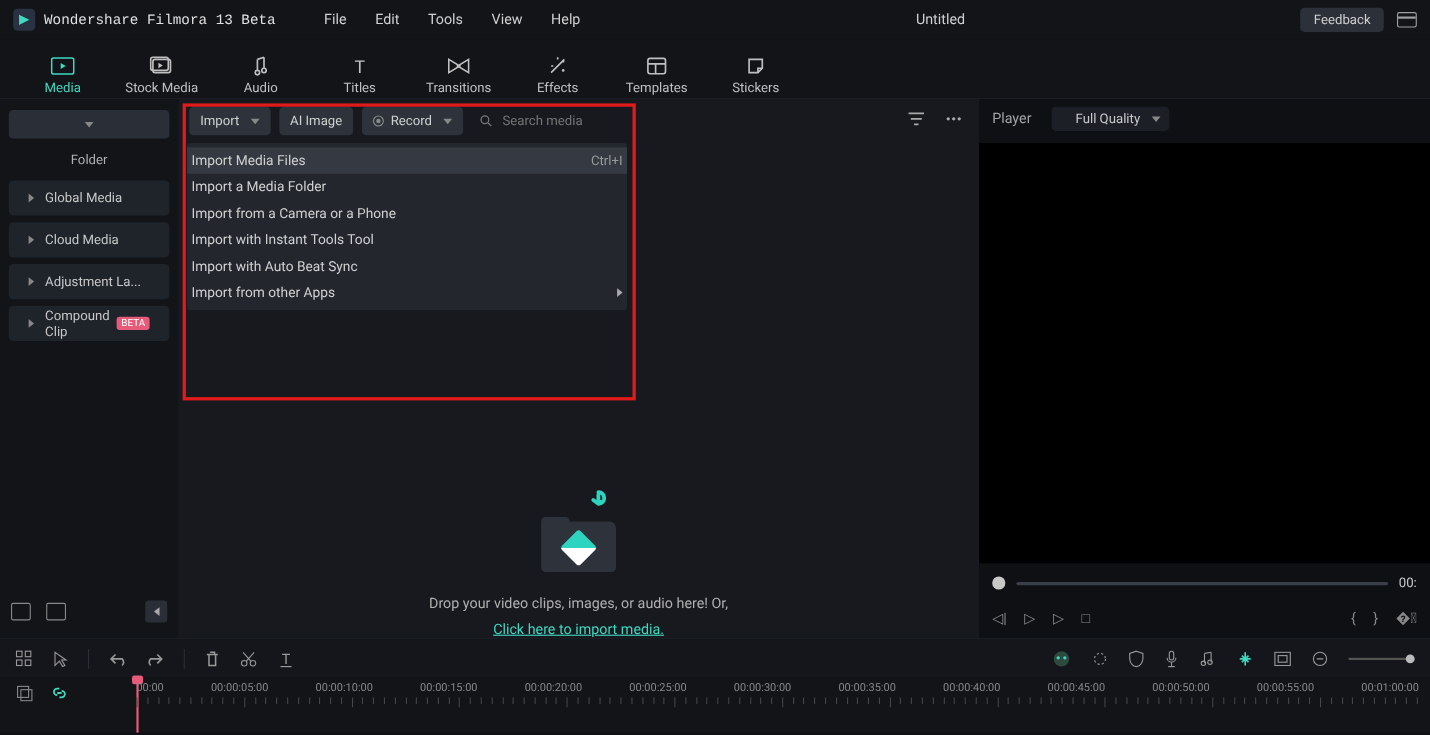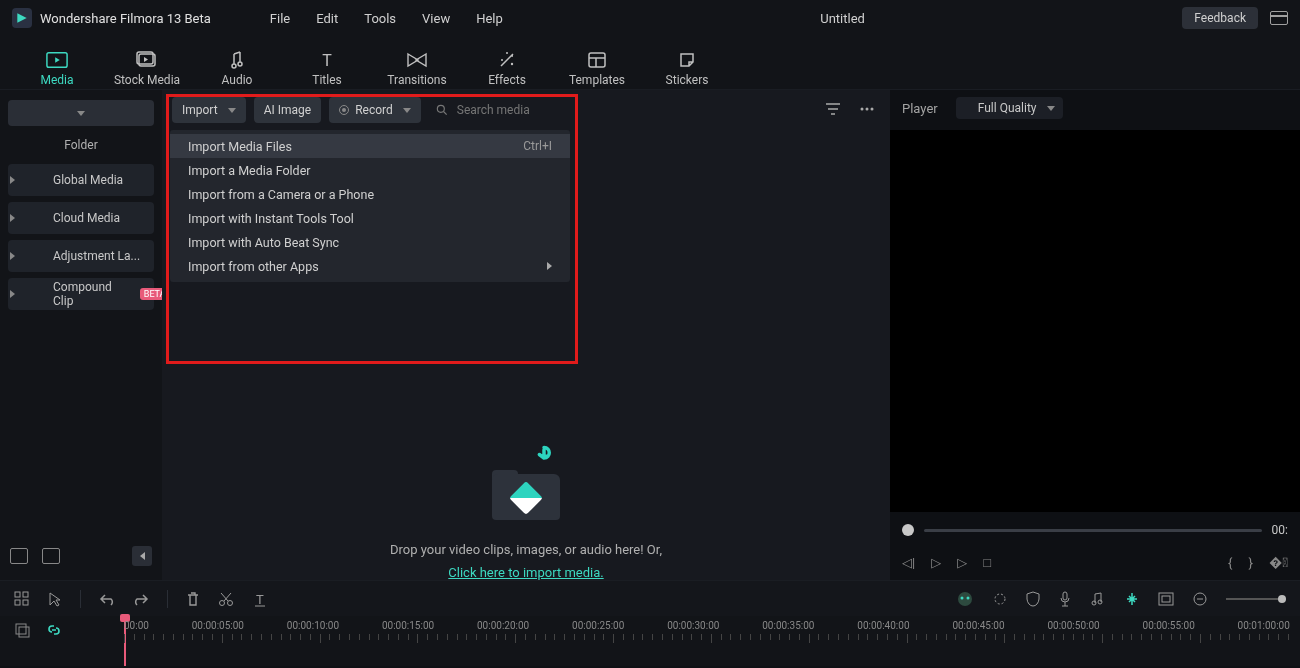--- a/index.html
+++ b/index.html
@@ -1,61 +1,61 @@
 <!DOCTYPE html>
 <html><head>
 <meta charset="utf-8">
 <style>
   * { margin: 0; padding: 0; box-sizing: border-box; font-family: -apple-system, BlinkMacSystemFont, "Segoe UI", Roboto, sans-serif; }
   body { background: #0f1115; color: #c8c8c8; width: 1300px; height: 668px; overflow: hidden; font-size: 13px; }
   .titlebar { display: flex; align-items: center; height: 36px; padding: 0 12px; background: #121418; }
   .titlebar .logo { width:20px; height:20px; background:#2a3142; border-radius:4px; display:flex; align-items:center; justify-content:center; margin-right:8px; }
   .titlebar .logo svg { width:14px; height:14px; }
-  .titlebar .appname { color:#e0e0e0; font-size:13px; margin-right:59px; }
+  .titlebar .appname { color:#e0e0e0; font-size:13px; margin-right:44px;font-family:Liberation Mono, monospace; }
   .titlebar .menu { display:flex; gap:26px; }
   .titlebar .menu span { color:#d0d0d0; cursor:pointer; }
   .titlebar .doc-title { flex:1; text-align:center; color:#d0d0d0; }
   .titlebar .right { display:flex; align-items:center; gap:12px; }
   .feedback-btn { background:#2c3038; color:#d0d0d0; padding:4px 12px; border-radius:4px; cursor:pointer; font-size:12px; }
   .window-icon { width:18px; height:14px; border:1.5px solid #a0a0a0; border-radius:2px; position:relative; cursor:pointer; }
   .window-icon::after { content:""; position:absolute; top:3px; left:0; right:0; height:1.5px; background:#a0a0a0;}
   
   .tabstrip { display:flex; align-items:flex-end; height:54px; padding:0 10px 2px 18px; gap:12px; background:#121418; border-bottom:1px solid #1a1d23;}
   .tab { display:flex; flex-direction:column; align-items:center; justify-content:flex-end; width:78px; height:50px; color:#c0c0c0; cursor:pointer; gap:4px;}
   .tab.active { color:#3dd9c1; }
   .tab .ticon { width:22px; height:18px; display:flex; align-items:center; justify-content:center; }
   .tab .tlabel { font-size:12px; }
   
   .workspace { display:flex; height:490px; }
   .sidebar { width:162px; background:#121418; padding:10px 8px; display:flex; flex-direction:column; }
   .folder-select { height:26px; background:#2a2e36; border-radius:4px; display:flex; align-items:center; justify-content:center; cursor:pointer; margin-bottom:12px;}
   .folder-select::after { content:""; border-left:4px solid transparent;border-right:4px solid transparent;border-top:5px solid #888;}
   .folder-label { text-align:center; color:#b0b0b0; font-size:12px; margin-bottom:12px;}
-  .side-item { display:flex; align-items:center; height:32px; background:#1f232a; border-radius:4px; margin-bottom:6px; padding:0 2px; cursor:pointer; font-size:12px; color:#c8c8c8;gap:28px;}
+  .side-item { display:flex; align-items:center; height:32px; background:#1f232a; border-radius:4px; margin-bottom:6px; padding:0 18px; cursor:pointer; font-size:12px; color:#c8c8c8;}
   .side-item .tri { width:0;height:0;border-top:4px solid transparent;border-bottom:4px solid transparent;border-left:5px solid #888; margin-right:10px;}
   .side-item .badge { margin-left:auto; background:#e85a7a; color:#fff; font-size:9px; padding:1px 4px; border-radius:3px;}
   .sidebar-bottom { margin-top:auto; display:flex; align-items:center; gap:14px; padding:4px 2px;}
   .sb-icon { width:18px;height:16px;border:1.5px solid #888;border-radius:2px;cursor:pointer;}
   .sb-collapse { margin-left:auto; width:20px;height:20px;background:#2a2e36;border-radius:3px;display:flex;align-items:center;justify-content:center;cursor:pointer;}
   .sb-collapse::after{content:"";border-top:4px solid transparent;border-bottom:4px solid transparent;border-right:5px solid #aaa;}
   
   .media-panel { flex:1; background:#17191f; position:relative; display:flex; flex-direction:column;}
   .highlight-box { position:absolute; top:4px; left:4px; width:412px; height:270px; border:3px solid #e11b1b; z-index:5; pointer-events:none;}
   .media-toolbar { display:flex; align-items:center; height:40px; padding:0 10px; gap:8px;}
   .tb-btn { background:#2e333b; color:#d0d0d0; height:26px; border-radius:4px; display:flex; align-items:center; padding:0 10px; cursor:pointer; font-size:12px; gap:6px;}
   .tb-btn .dd{ width:0;height:0;border-left:4px solid transparent;border-right:4px solid transparent;border-top:5px solid #888; margin-left:4px;}
   .rec-dot { width:10px;height:10px;border:1.5px solid #888;border-radius:50%;position:relative;}
   .rec-dot::after{content:"";position:absolute;inset:2px;background:#888;border-radius:50%;}
   .search-wrap { flex:1; display:flex; align-items:center; color:#777; margin-left:6px;}
   .search-wrap svg{width:14px;height:14px;margin-right:8px;}
   .search-input { background:transparent;border:none;color:#c8c8c8; outline:none; font-size:12px; width:200px;}
   .filter-icon,.more-icon{cursor:pointer;color:#aaa;padding:4px;}
   
   .dropdown { position:absolute; top:40px; left:8px; width:400px; background:#23262d; border-radius:3px; padding:4px 0; z-index:4; font-size:12.5px;}
-  .dd-item { display:flex; align-items:center; justify-content:space-between; height:24px; padding:0 18px; cursor:pointer; color:#d0d0d0;}
+  .dd-item { display:flex; align-items:center; justify-content:space-between; height:24px; padding:0 4px; cursor:pointer; color:#d0d0d0;}
   .dd-item.hover { background:#353942; }
   .dd-item .shortcut { color:#999; font-size:12px;}
   .dd-item .sub{ width:0;height:0;border-top:4px solid transparent;border-bottom:4px solid transparent;border-left:5px solid #aaa;}
   
   .drop-area { flex:1; display:flex; flex-direction:column; align-items:center; justify-content:flex-end; gap:8px;}
   .folder-graphic { position:relative; width:80px; height:70px; margin-bottom:14px;}
   .folder-back { position:absolute; bottom:0; left:6px; width:68px; height:46px; background:#2d323b; border-radius:6px 6px 4px 4px;}
   .folder-tab { position:absolute; bottom:40px; left:6px; width:26px; height:10px; background:#2d323b; border-radius:4px 4px 0 0;}
   .folder-logo { position:absolute; bottom:10px; left:28px; width:24px; height:24px; transform:rotate(45deg); background:linear-gradient(135deg,#2dd4bf 50%,#fff 50%); border-radius:3px;}
   .arrow-down { position:absolute; top:-6px; right:8px; }

